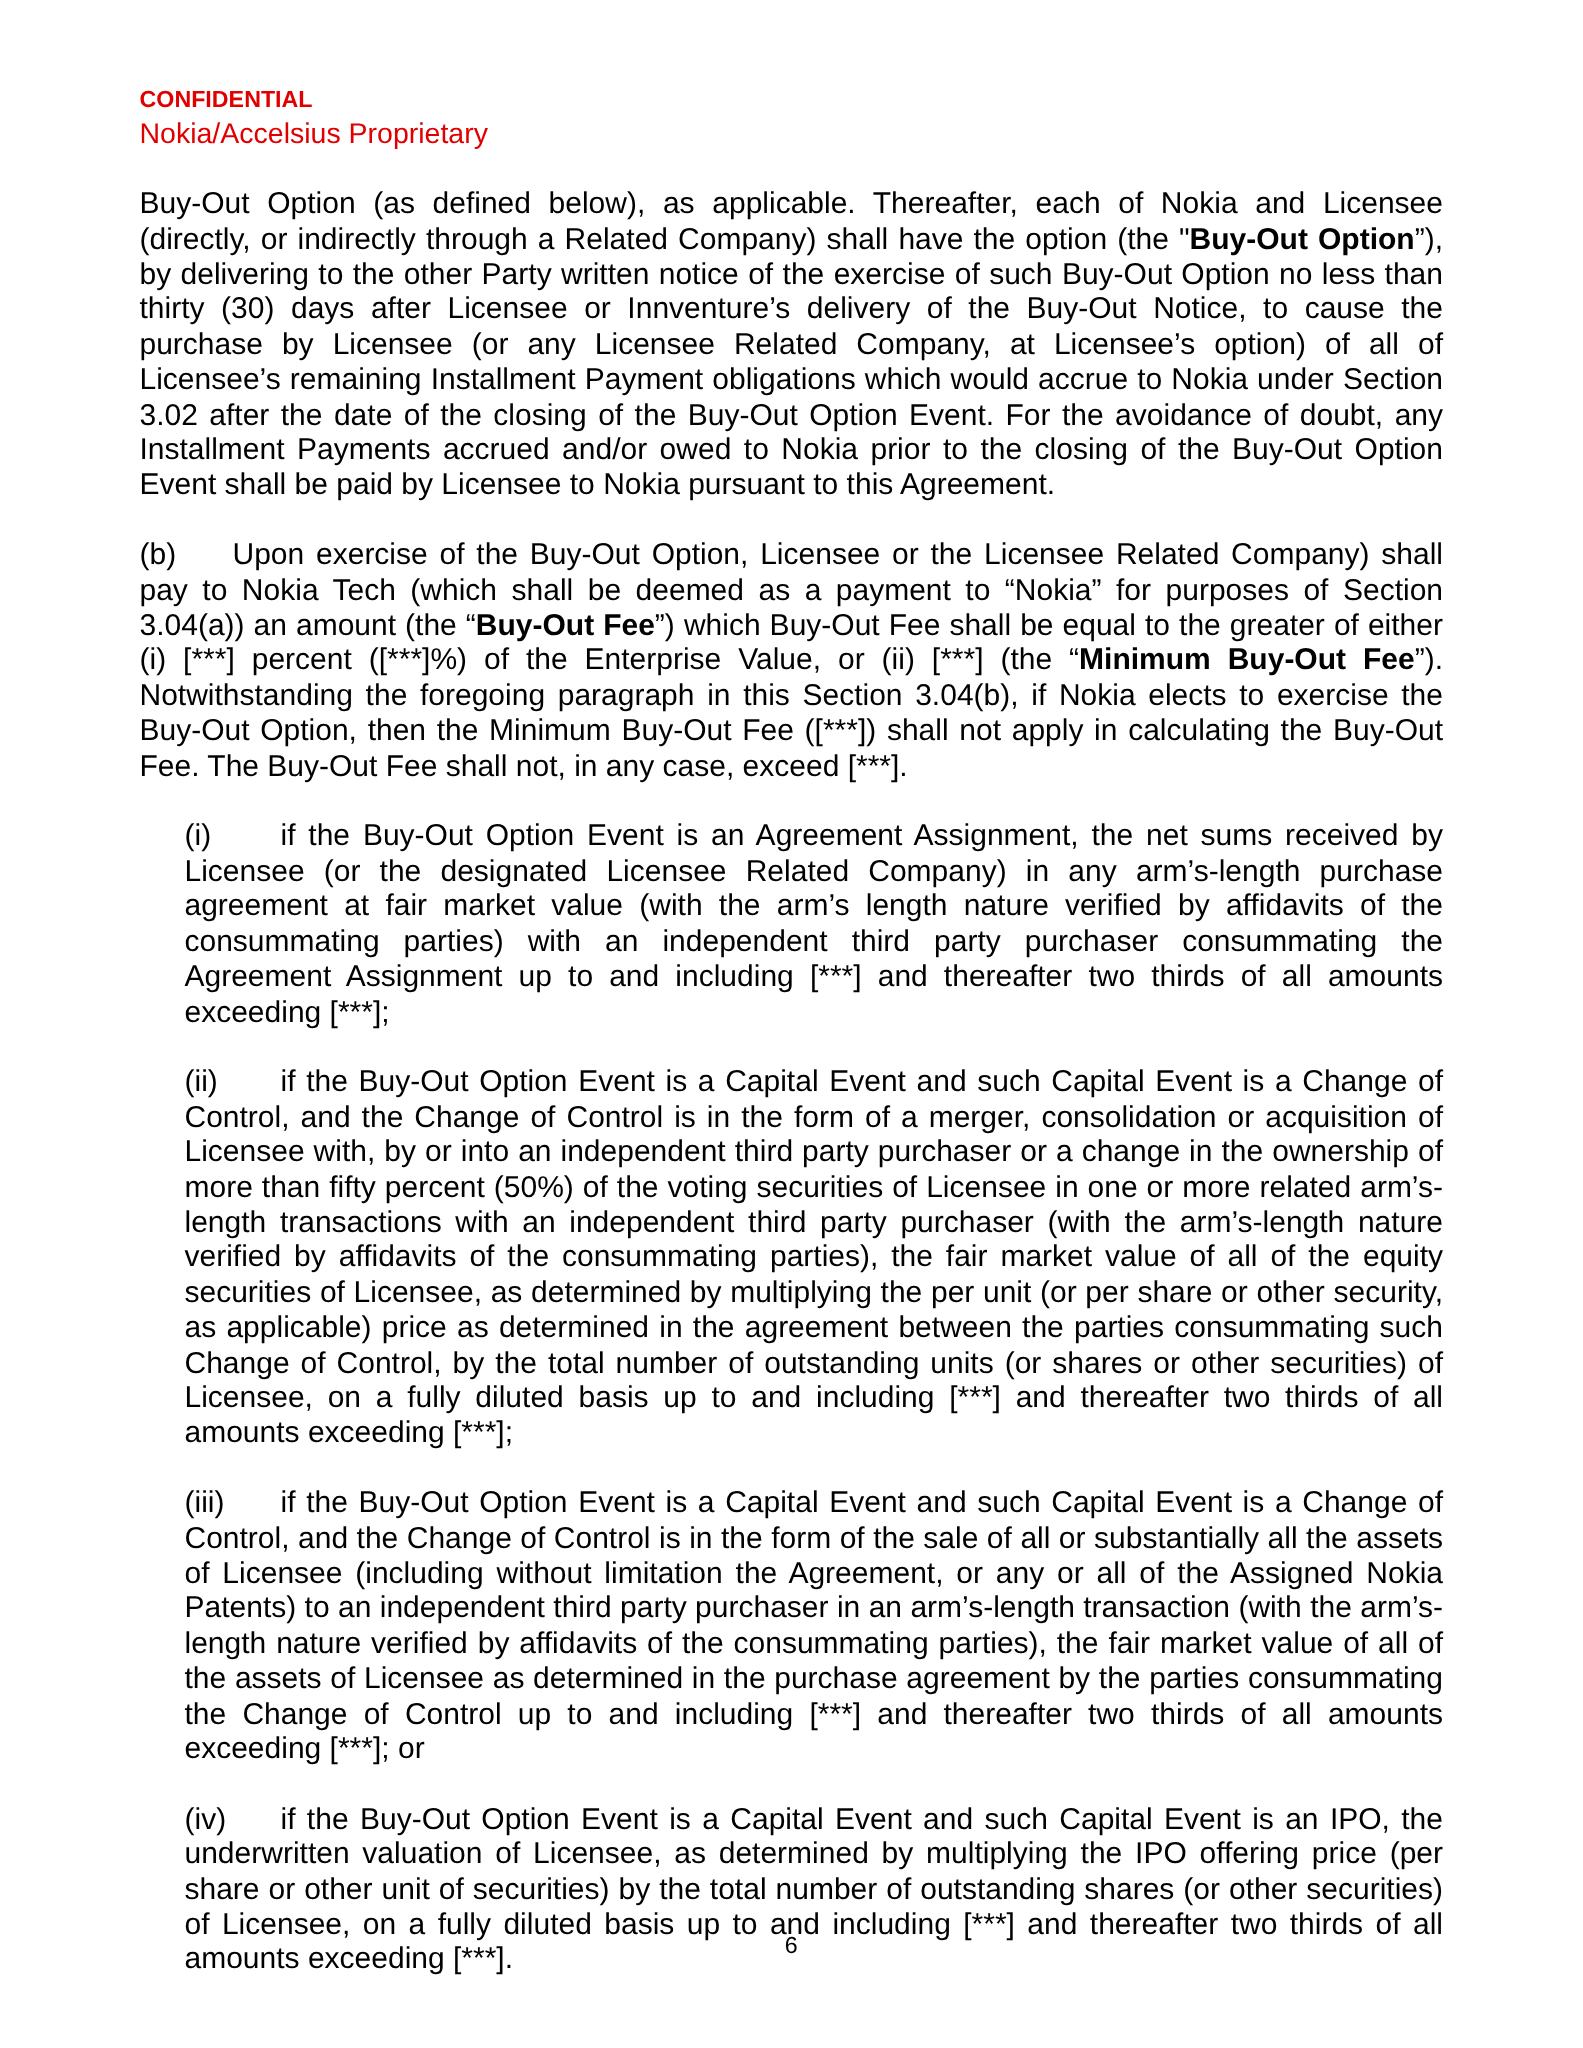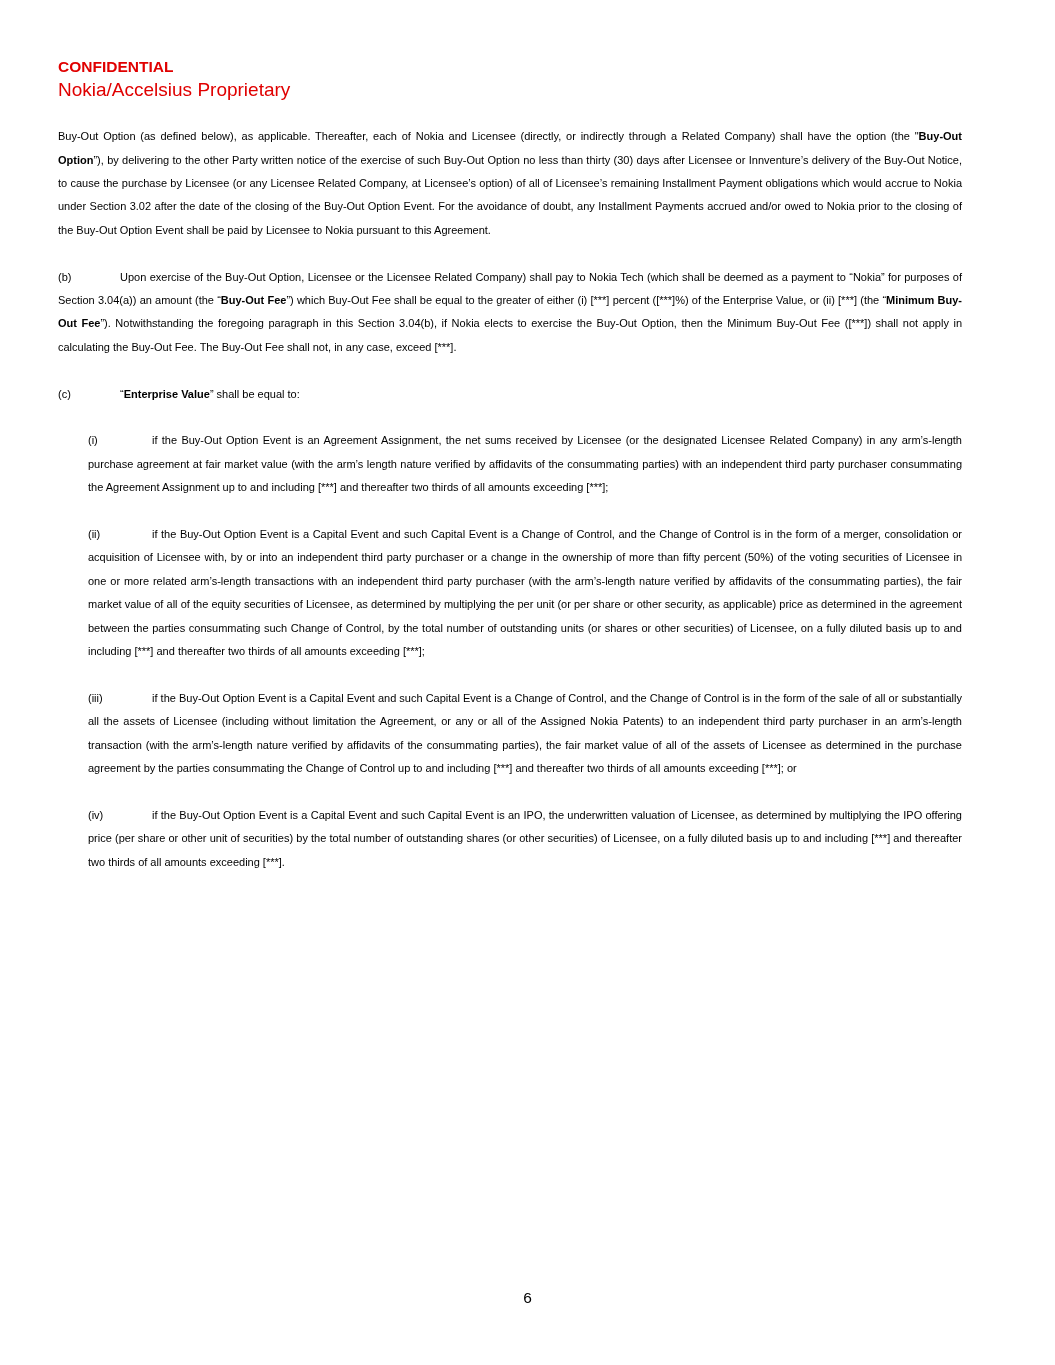--- a/index.html
+++ b/index.html
@@ -5,37 +5,37 @@
   * { margin: 0; padding: 0; box-sizing: border-box; }
   html, body { background: #ffffff; }
   body { font-family: "Liberation Sans", sans-serif; }
   .page {
     position: relative;
     width: 1055px;
     height: 1365px;
     margin: 0 auto;
     background: #ffffff;
     color: #000000;
-    padding: 55px 93px 0 58px;
+    padding: 55px 93px 0 93px;
     overflow: hidden;
   }
   .doc-header { margin-bottom: 0; }
   .hdr-line1 {
     color: var(--accent, #e00000);
     font-weight: bold;
     font-size: 15.5px;
     line-height: 23.4px;
   }
   .hdr-line2 {
     color: var(--accent, #e00000);
     font-size: 19px;
     line-height: 23.4px;
   }
   .doc-body p.para {
-    font-size: 11px;
+    font-size: 20px;
     line-height: 23.4px;
     text-align: justify;
     margin-top: 23.4px;
     color: #000000;
   }
   p.para.indent { margin-left: 30px; }
   span.para-label {
     display: inline-block;
     width: 62px;
   }
@@ -55,21 +55,20 @@
 
 <div class="page">
   <div class="doc-header">
     <div class="hdr-line1">CONFIDENTIAL</div>
     <div class="hdr-line2">Nokia/Accelsius Proprietary</div>
   </div>
 
   <div class="doc-body" id="paragraphs">
       <p class="para"><span>Buy-Out Option (as defined below), as applicable. Thereafter, each of Nokia and Licensee (directly, or indirectly through a Related Company) shall have the option (the "</span><b>Buy-Out Option</b><span>”), by delivering to the other Party written notice of the exercise of such Buy-Out Option no less than thirty (30) days after Licensee or Innventure’s delivery of the Buy-Out Notice, to cause the purchase by Licensee (or any Licensee Related Company, at Licensee’s option) of all of Licensee’s remaining Installment Payment obligations which would accrue to Nokia under Section 3.02 after the date of the closing of the Buy-Out Option Event. For the avoidance of doubt, any Installment Payments accrued and/or owed to Nokia prior to the closing of the Buy-Out Option Event shall be paid by Licensee to Nokia pursuant to this Agreement.</span></p>
       <p class="para"><span class="para-label">(b)</span><span>Upon exercise of the Buy-Out Option, Licensee or the Licensee Related Company) shall pay to Nokia Tech (which shall be deemed as a payment to “Nokia” for purposes of Section 3.04(a)) an amount (the “</span><b>Buy-Out Fee</b><span>”) which Buy-Out Fee shall be equal to the greater of either (i) [***] percent ([***]%) of the Enterprise Value, or (ii) [***] (the “</span><b>Minimum Buy-Out Fee</b><span>”).  Notwithstanding the foregoing paragraph in this Section 3.04(b), if Nokia elects to exercise the Buy-Out Option, then the Minimum Buy-Out Fee ([***]) shall not apply in calculating the Buy-Out Fee. The Buy-Out Fee shall not, in any case, exceed [***].</span></p>
-      <p class="para"><span class="para-label">(c)</span><span>“</span><b>Enterprise Value</b><span>” shall be equal to:</span></p>
       <p class="para indent"><span class="para-label">(i)</span><span>if the Buy-Out Option Event is an Agreement Assignment, the net sums received by Licensee (or the designated Licensee Related Company) in any arm’s-length purchase agreement at fair market value (with the arm’s length nature verified by affidavits of the consummating parties) with an independent third party purchaser consummating the Agreement Assignment up to and including [***] and thereafter two thirds of all amounts exceeding [***];</span></p>
       <p class="para indent"><span class="para-label">(ii)</span><span>if the Buy-Out Option Event is a Capital Event and such Capital Event is a Change of Control, and the Change of Control is in the form of a merger, consolidation or acquisition of Licensee with, by or into an independent third party purchaser or a change in the ownership of more than fifty percent (50%) of the voting securities of Licensee in one or more related arm’s-length transactions with an independent third party purchaser (with the arm’s-length nature verified by affidavits of the consummating parties), the fair market value of all of the equity securities of Licensee, as determined by multiplying the per unit (or per share or other security, as applicable) price as determined in the agreement between the parties consummating such Change of Control, by the total number of outstanding units (or shares or other securities) of Licensee, on a fully diluted basis up to and including [***] and thereafter two thirds of all amounts exceeding [***];</span></p>
       <p class="para indent"><span class="para-label">(iii)</span><span>if the Buy-Out Option Event is a Capital Event and such Capital Event is a Change of Control, and the Change of Control is in the form of the sale of all or substantially all the assets of Licensee (including without limitation the Agreement, or any or all of the Assigned Nokia Patents) to an independent third party purchaser in an arm’s-length transaction (with the arm’s-length nature verified by affidavits of the consummating parties), the fair market value of all of the assets of Licensee as determined in the purchase agreement by the parties consummating the Change of Control up to and including [***] and thereafter two thirds of all amounts exceeding [***]; or</span></p>
       <p class="para indent"><span class="para-label">(iv)</span><span>if the Buy-Out Option Event is a Capital Event and such Capital Event is an IPO, the underwritten valuation of Licensee, as determined by multiplying the IPO offering price (per share or other unit of securities) by the total number of outstanding shares (or other securities) of Licensee, on a fully diluted basis up to and including [***] and thereafter two thirds of all amounts exceeding [***].</span></p>
     </div>
 
   <div class="page-footer">6</div>
 </div>
 
 </body></html>

